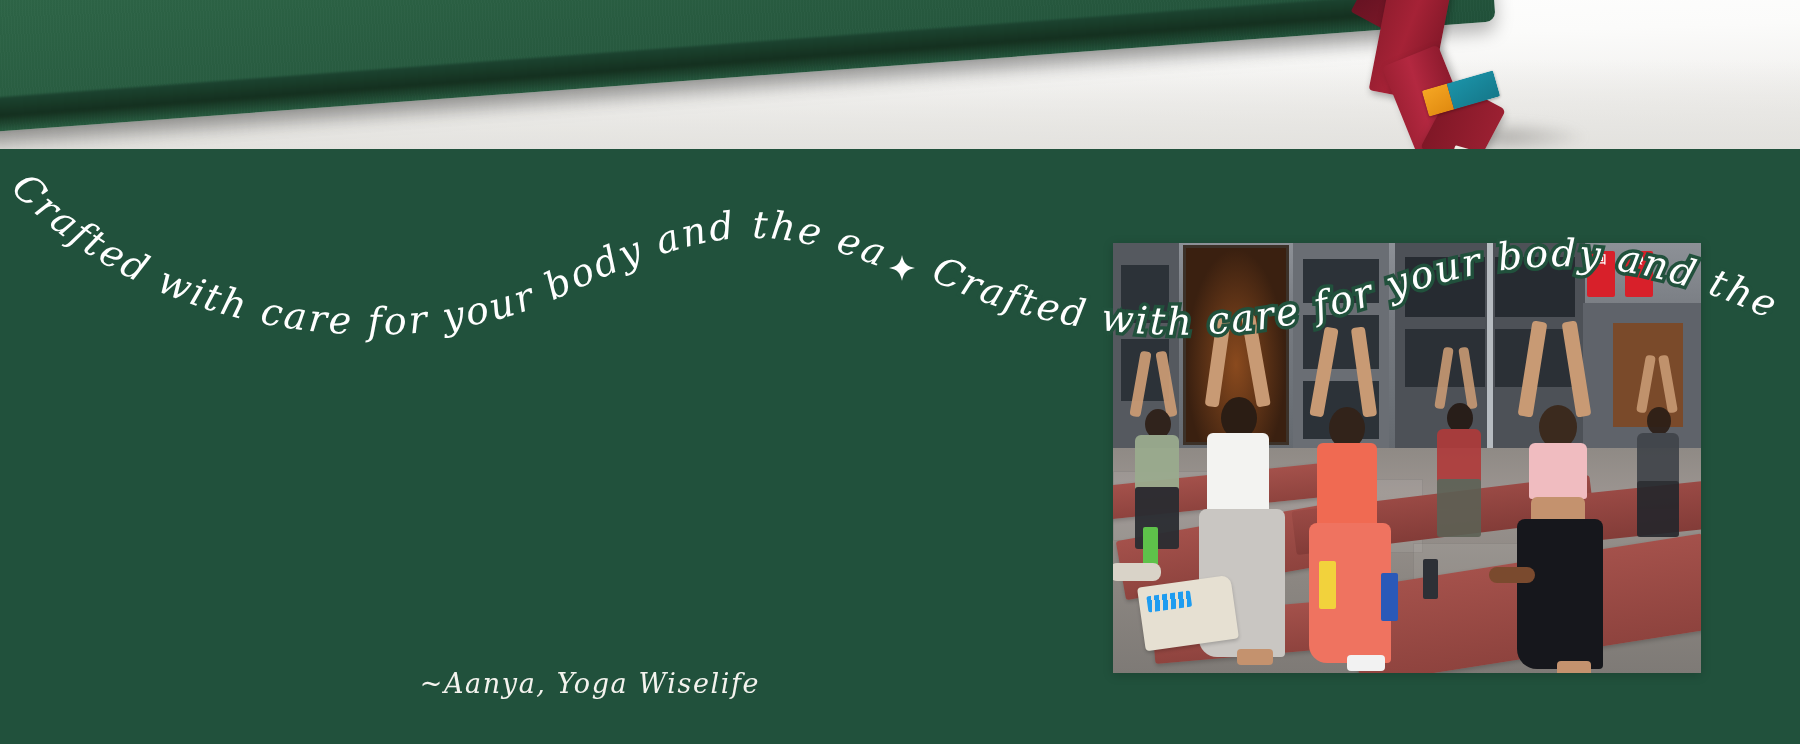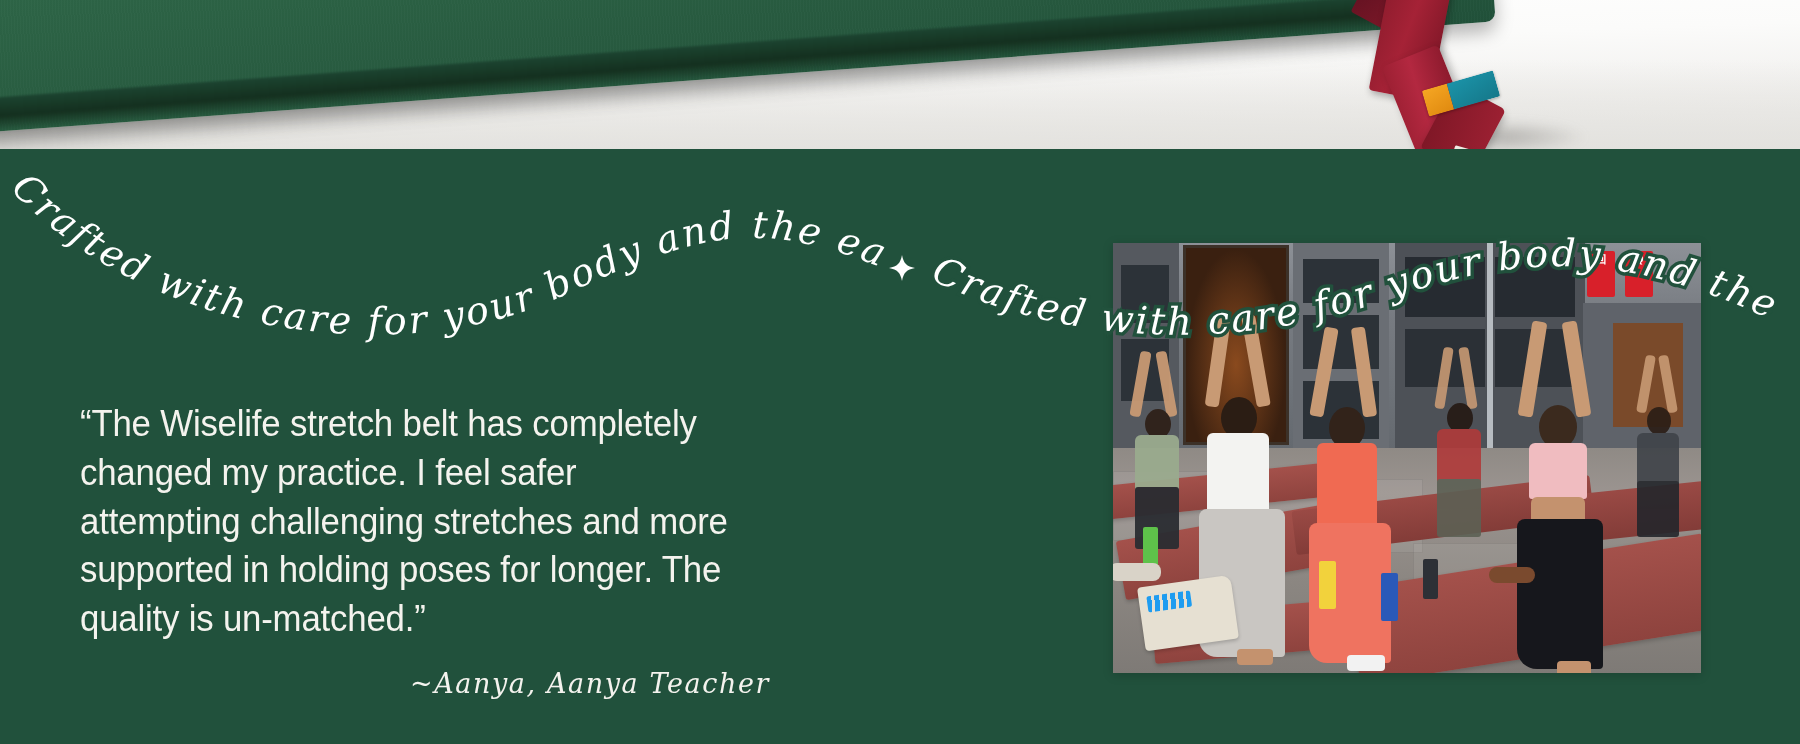--- a/index.html
+++ b/index.html
@@ -264,21 +264,18 @@
       <g transform="translate(902,119)">
         <path class="sparkle" d="M 0,-13 C 1.6,-4.6 4.6,-1.6 13,0 C 4.6,1.6 1.6,4.6 0,13 C -1.6,4.6 -4.6,1.6 -13,0 C -4.6,-1.6 -1.6,-4.6 0,-13 Z"></path>
       </g>
 
       <text class="script-out">
         <textPath href="#wave2" startOffset="0">Crafted with care for your body and the earth</textPath>
       </text>
     </svg>
   </div>
 
-  <div id="quote">
-    <p>“The Wiselife stretch belt has completely changed my practice. I feel safer attempting challenging stretches and more supported in holding poses for longer. The quality is un-matched.”</p>
-  </div>
 
   <div id="attrib">
-    <span>~Aanya, Aanya Teacher</span>
+    <span>~Aanya, Yoga Wiselife</span>
   </div>
 
 </div>
 
 </body></html>

